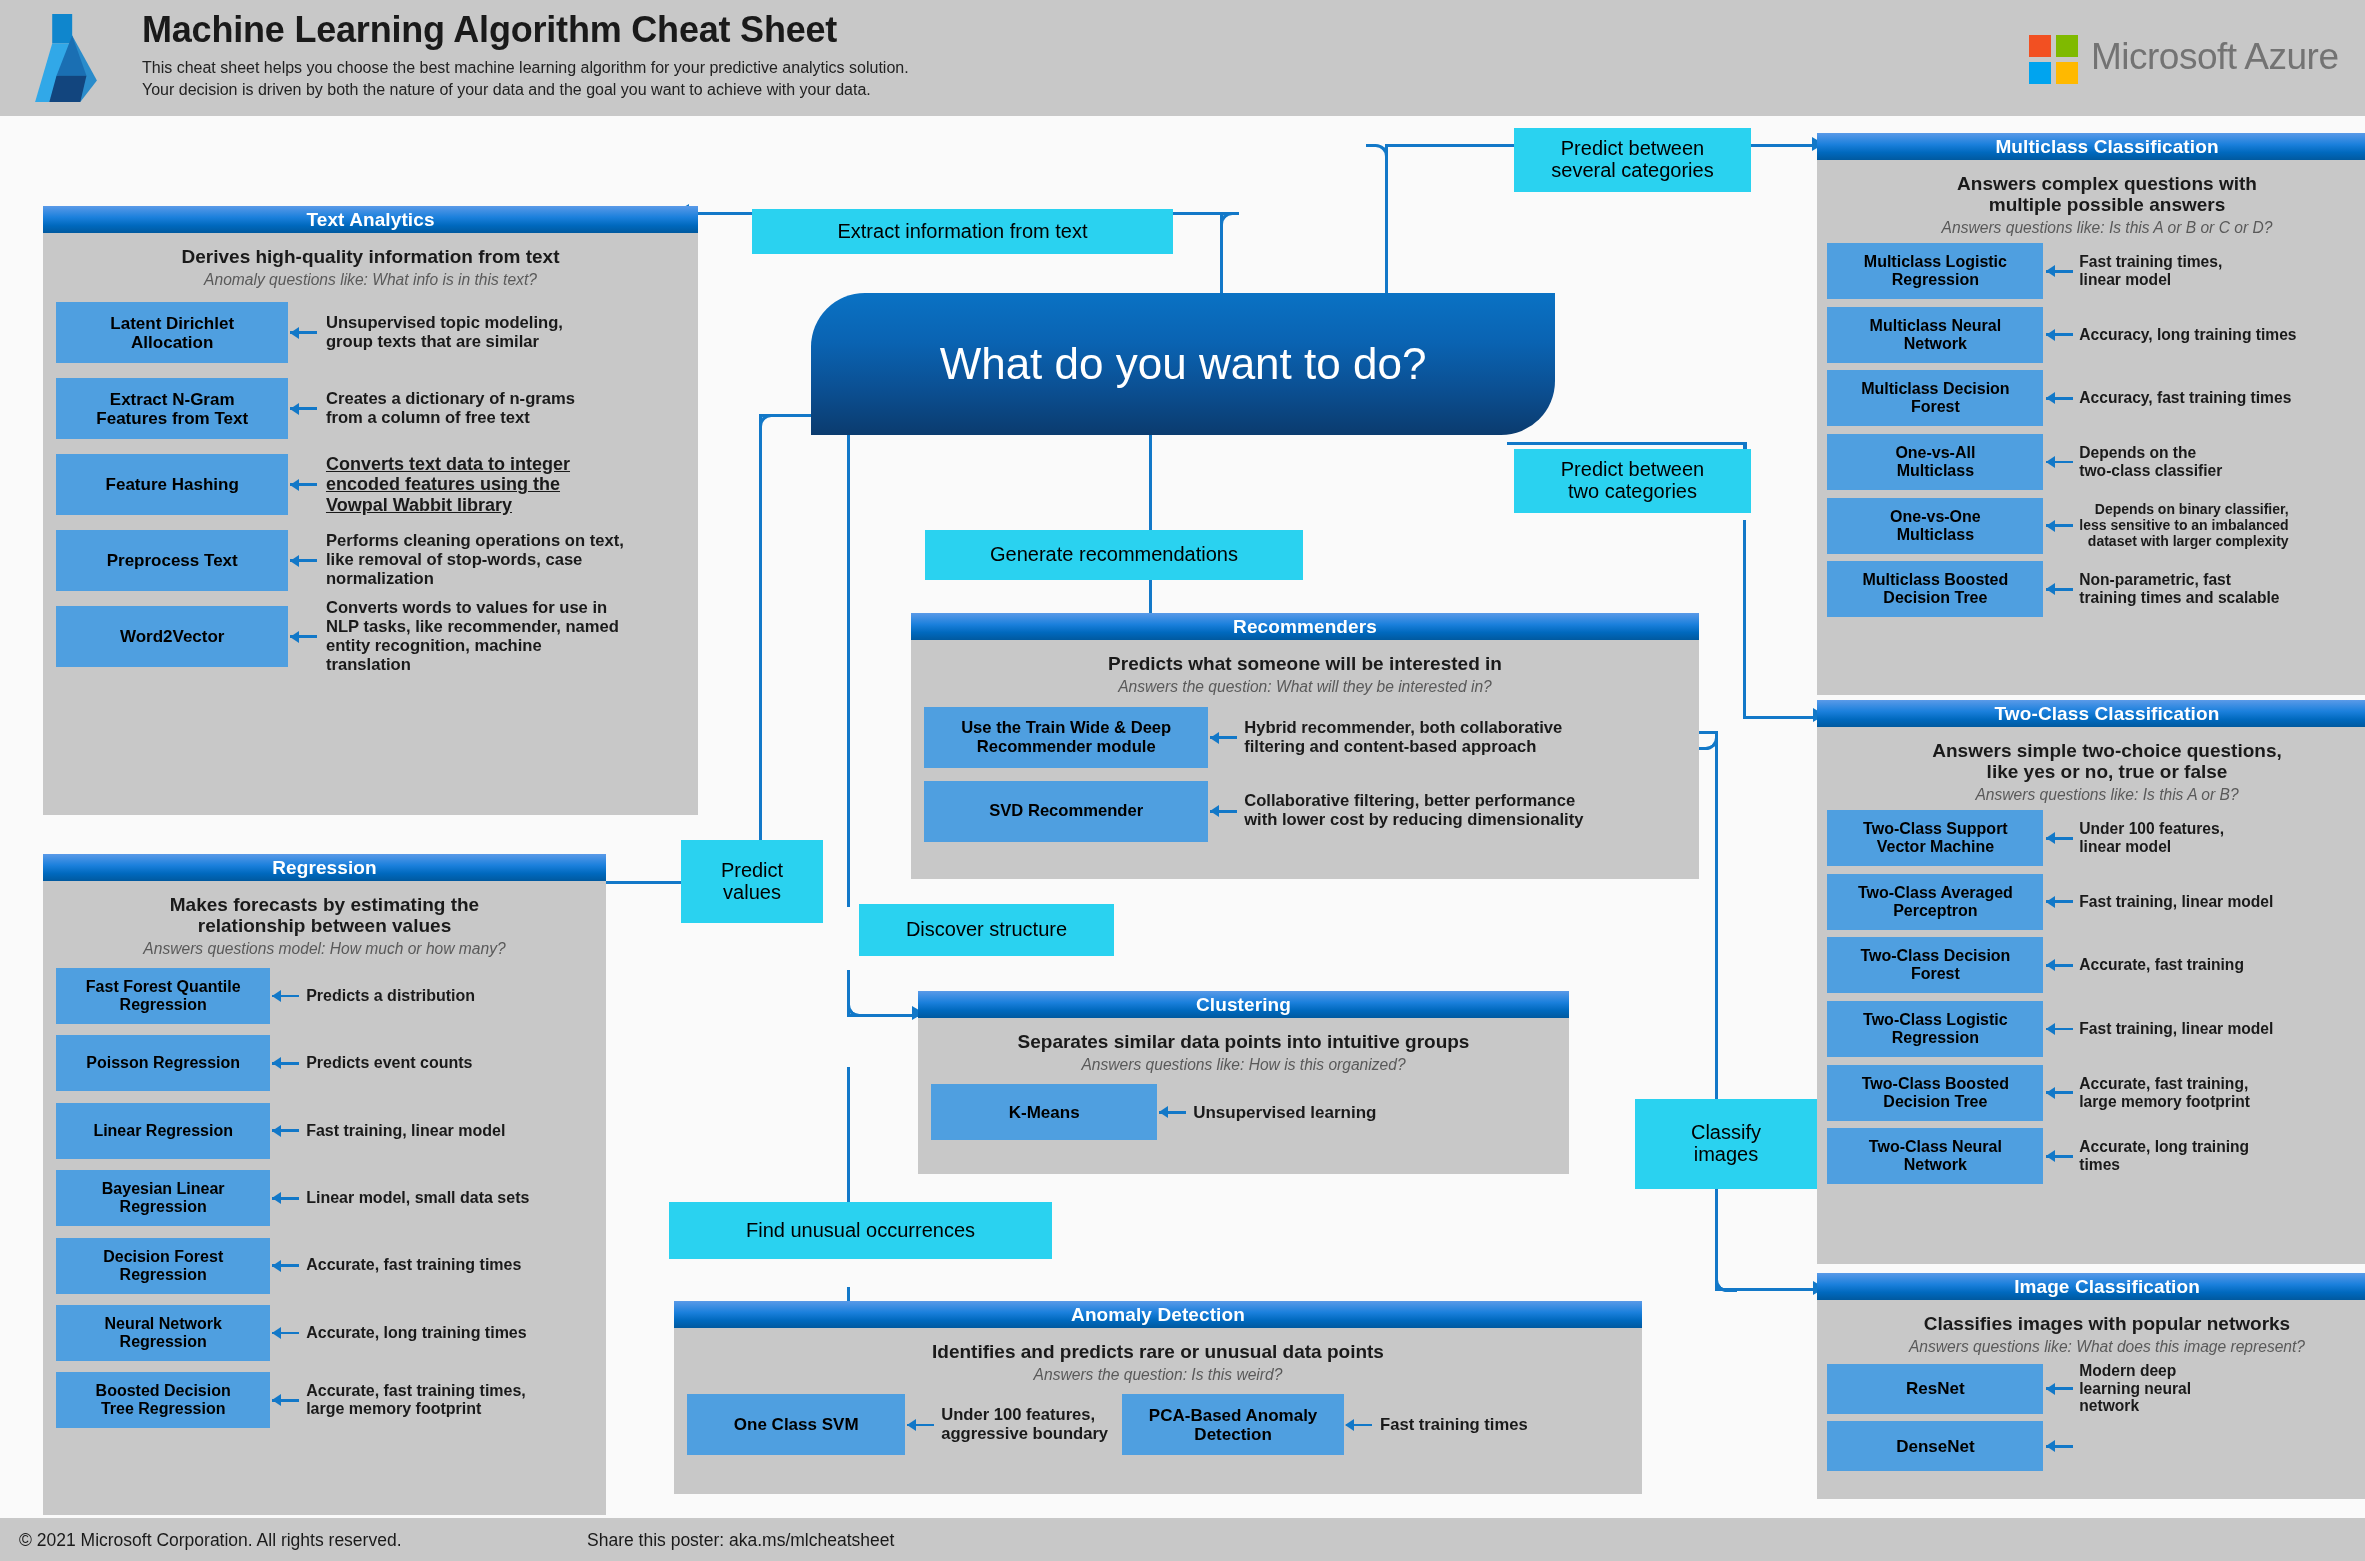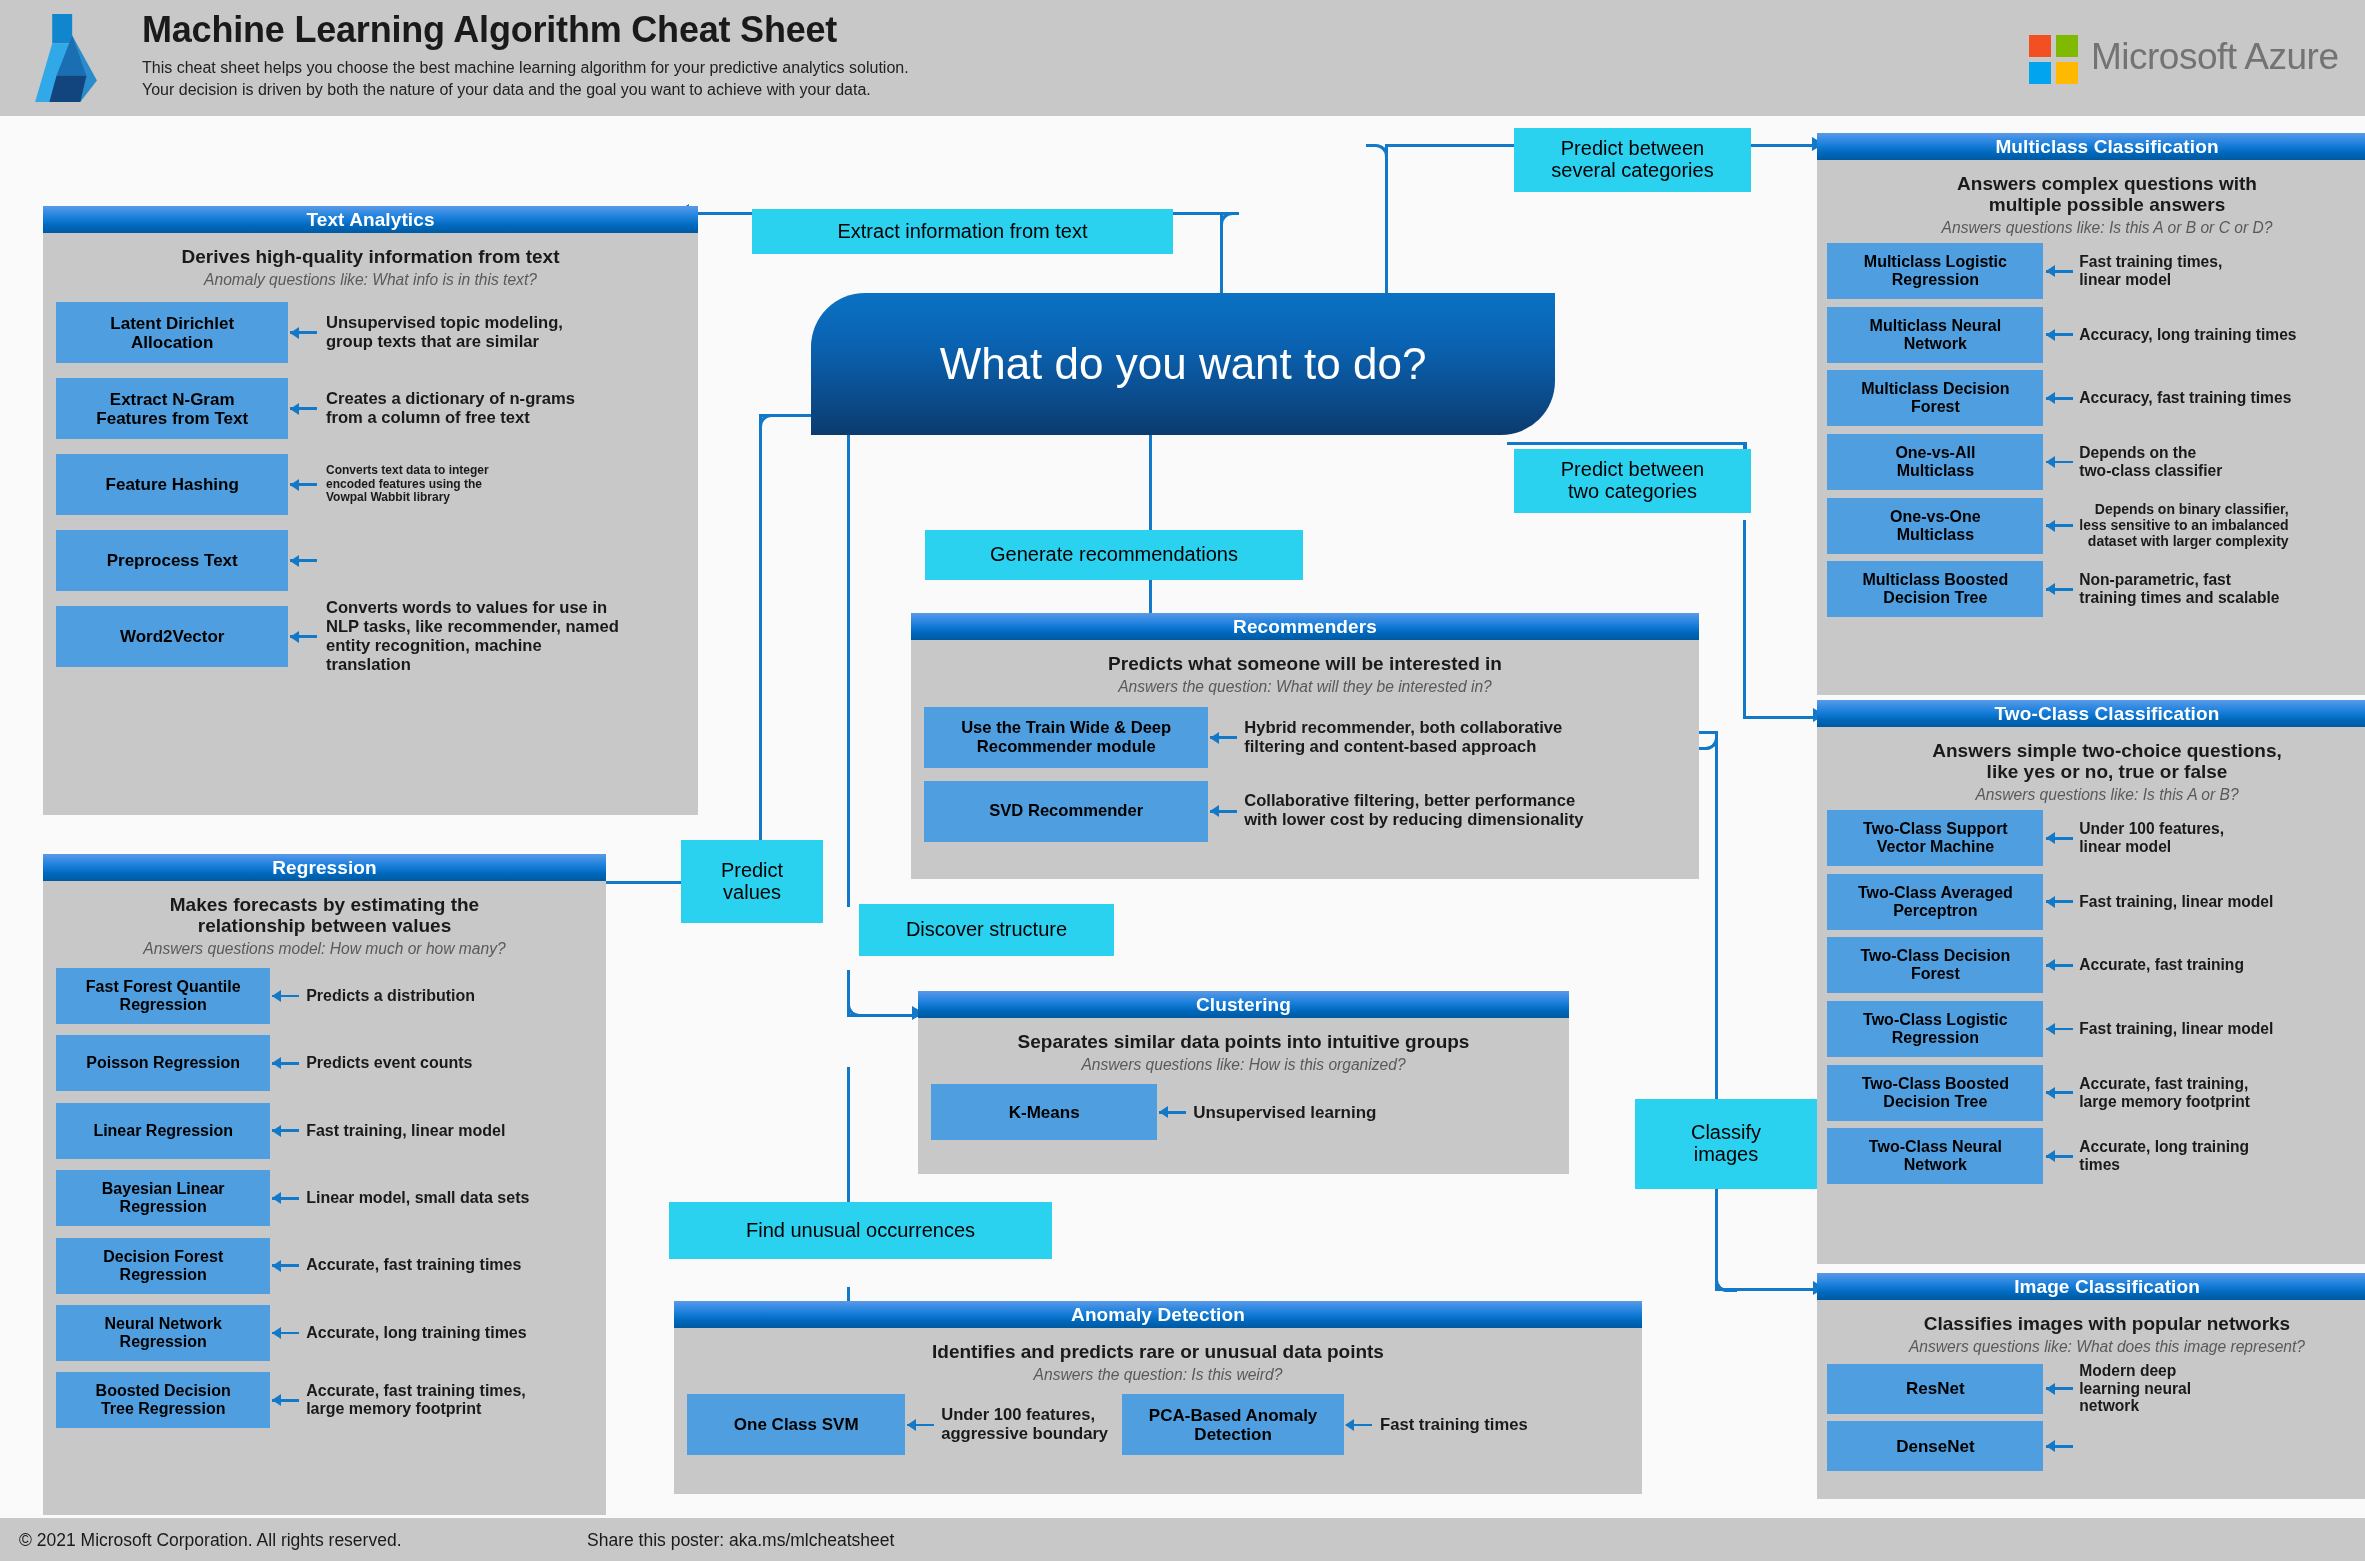--- a/index.html
+++ b/index.html
@@ -246,27 +246,30 @@
         <div class="algo-row" style="height:61px; margin-bottom:15px;">
           <div class="algo-box" style="width:232px; height:61px; font-size:17px; white-space:pre-line;">Extract N-Gram
 Features from Text</div>
           <div class="arr" style="width:27.4px; margin:0 8.5px 0 1.9px;"></div>
           <div class="algo-note" style="font-size:16.6px; white-space:pre-line;">Creates a dictionary of n-grams
 from a column of free text</div>
         </div>
         <div class="algo-row" style="height:61px; margin-bottom:15px;">
           <div class="algo-box" style="width:232px; height:61px; font-size:17px; white-space:pre-line;">Feature Hashing</div>
           <div class="arr" style="width:27.4px; margin:0 8.5px 0 1.9px;"></div>
-          <div class="algo-note" style="font-size:12px; white-space:pre-line;">Converts text data to integer
+          <div class="algo-note" style="font-size:18px; white-space:pre-line;text-decoration:underline;">Converts text data to integer
 encoded features using the
 Vowpal Wabbit library</div>
         </div>
         <div class="algo-row" style="height:61px; margin-bottom:15px;">
           <div class="algo-box" style="width:232px; height:61px; font-size:17px; white-space:pre-line;">Preprocess Text</div>
           <div class="arr" style="width:27.4px; margin:0 8.5px 0 1.9px;"></div>
+          <div class="algo-note" style="font-size:16.6px; white-space:pre-line;">Performs cleaning operations on text,
+like removal of stop-words, case
+normalization</div>
         </div>
         <div class="algo-row" style="height:61px;">
           <div class="algo-box" style="width:232px; height:61px; font-size:17px; white-space:pre-line;">Word2Vector</div>
           <div class="arr" style="width:27.4px; margin:0 8.5px 0 1.9px;"></div>
           <div class="algo-note" style="font-size:16.6px; white-space:pre-line;">Converts words to values for use in
 NLP tasks, like recommender, named
 entity recognition, machine
 translation</div>
         </div>
       </div>

